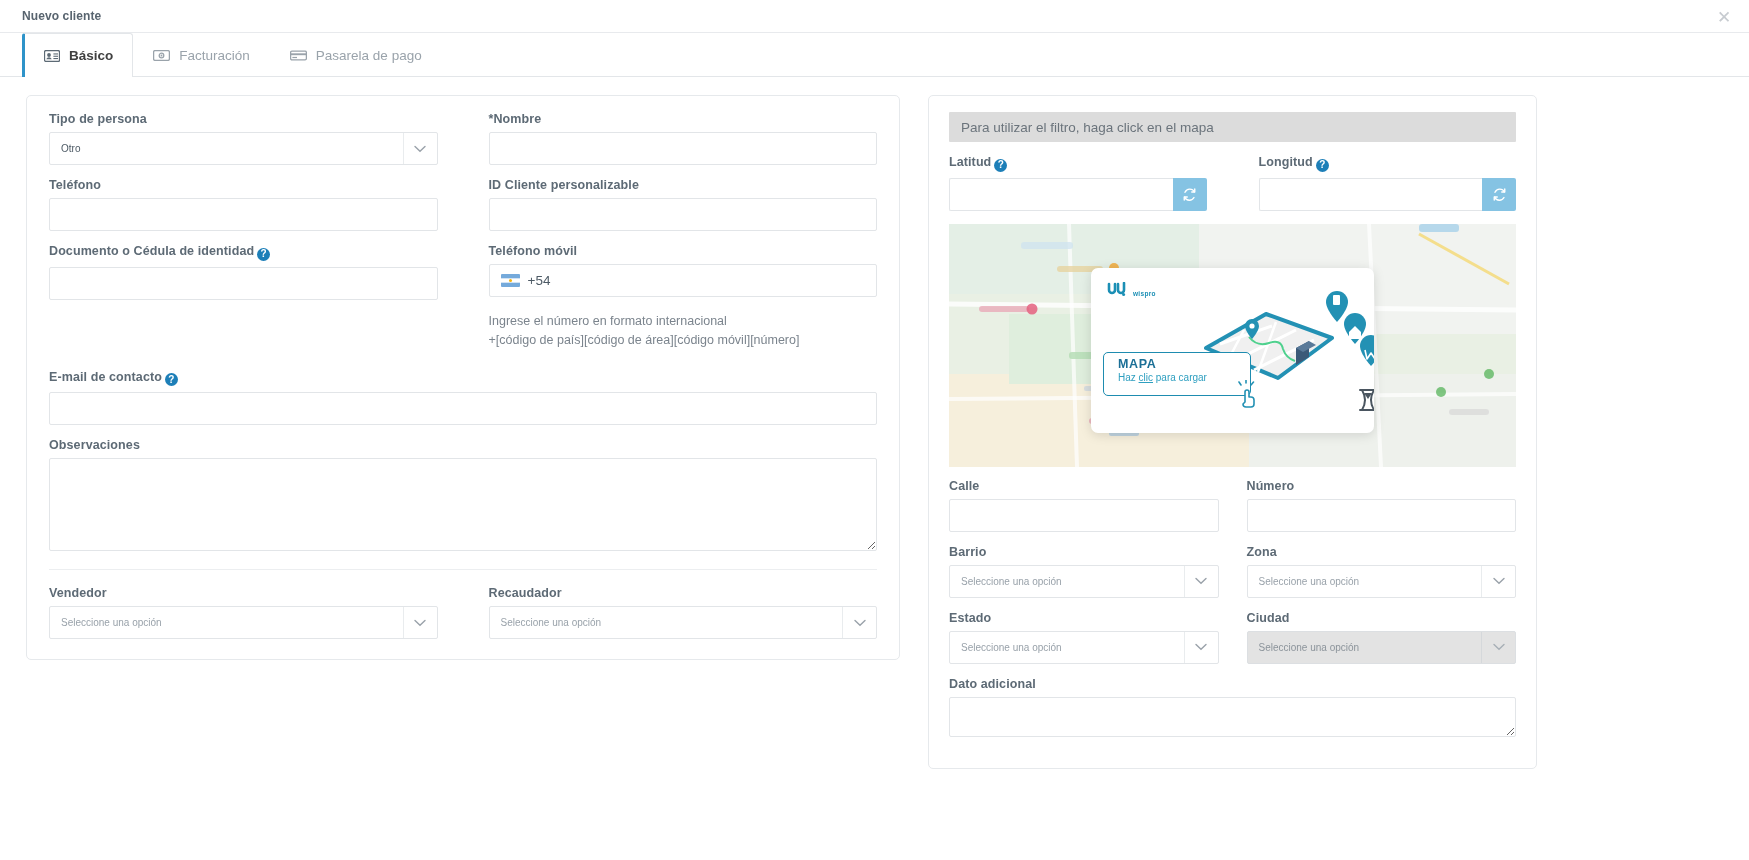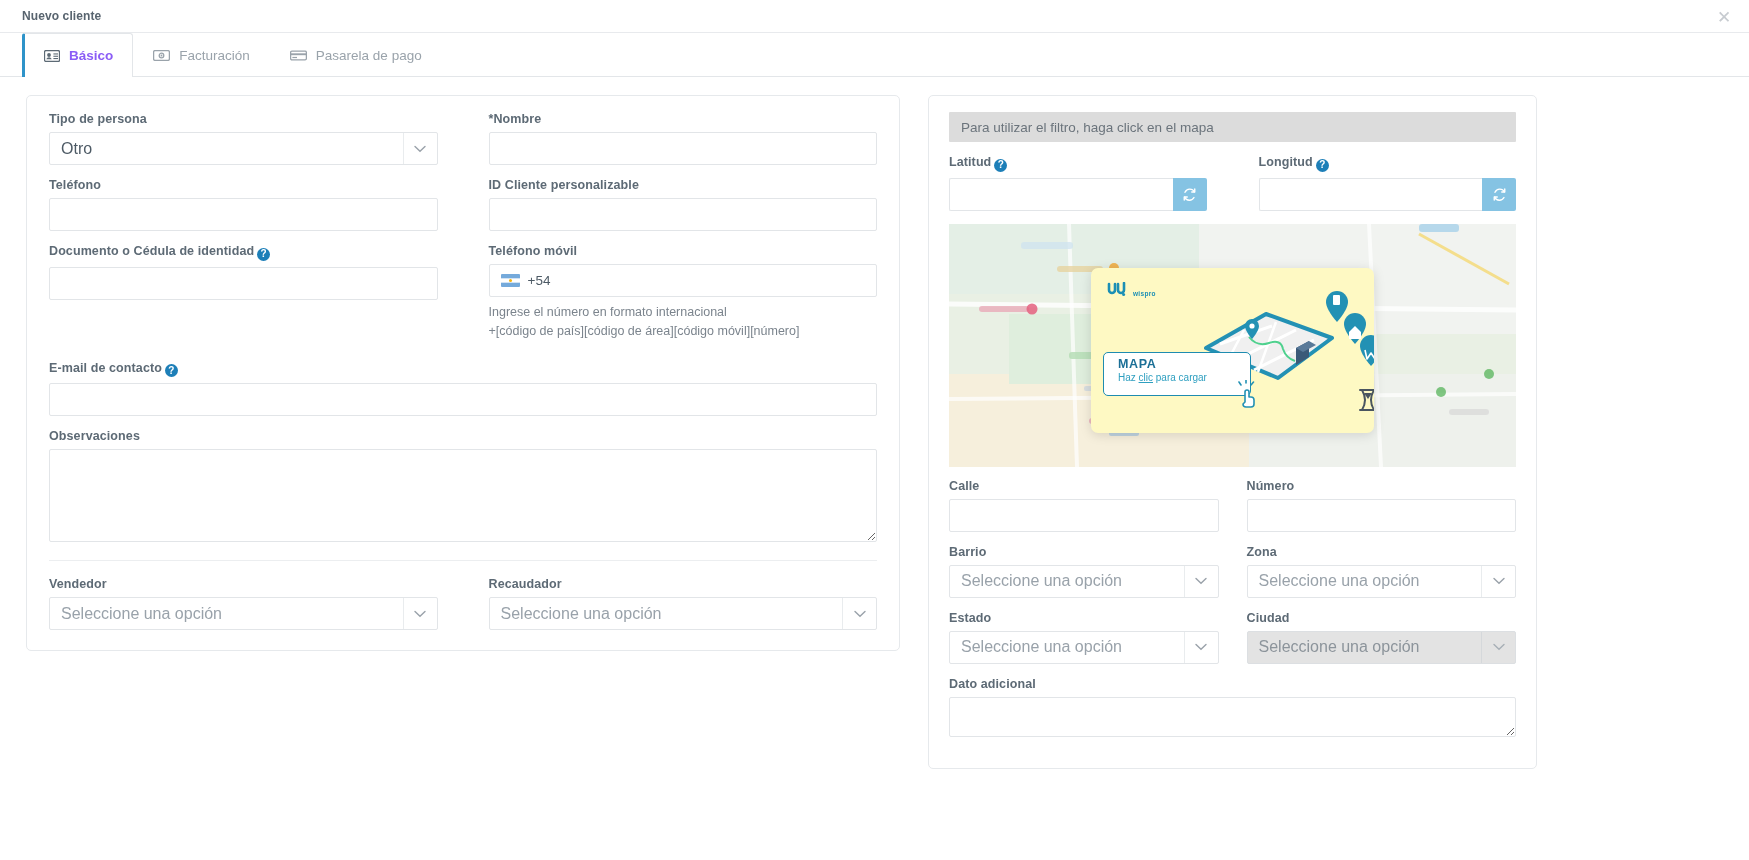--- a/index.html
+++ b/index.html
@@ -42,21 +42,21 @@
   }
   .tab {
     display: flex; align-items: center; gap: 9px;
     padding: 0 19px;
     font-size: 13.5px; color: #9aa3ab; cursor: pointer;
     position: relative; background: transparent;
     border: 1px solid transparent; border-bottom: none;
     margin-bottom: -1px;
   }
   .tab.active {
-    color: #8b5cf6; font-weight: bold;
+    color: #404040; font-weight: bold;
     background: #fff;
     border-color: #e3e6e9;
     border-left: 3px solid #2e93c9;
     border-radius: 3px 3px 0 0;
   }
   .tab .ticon { display:inline-flex; align-items:center; }
 
   
   .body-wrap {
     display: flex; gap: 28px;
@@ -102,35 +102,35 @@
   input.tf { height: 33px; }
   textarea.tf { resize: vertical; }
 
   .sel {
     position: relative;
     width: 100%; height: 33px;
     border: 1px solid #e2e5e8; border-radius: 2px;
     background: #fff;
     display: flex; align-items: center;
     padding: 4px 11px;
-    font-size: 16px; color: #4d5a65;
+    font-size: 10px; color: #4d5a65;
     cursor: pointer;
   }
   .sel.placeholder { color: #99a2aa; }
   .sel.disabled { background: #e3e3e3; border-color:#dcdfe2; color:#8c949b; cursor: default; }
   .sel .caret {
     position: absolute; right: 0; top: 0; bottom: 0;
     width: 34px; display:flex; align-items:center; justify-content:center;
     border-left: 1px solid #e9ecee;
   }
   .sel.disabled .caret { border-left-color: #d5d8db; }
   .caret svg { display:block; }
 
   .helper {
-    font-size: 12.5px; color: #7b848d; line-height: 1.55; margin-top: 6px;
+    font-size: 12.5px; color: #7b848d; line-height: 1.55; margin-top: 15px;
   }
 
   .phone-input {
     height: 33px; border: 1px solid #e2e5e8; border-radius: 2px;
     display:flex; align-items:center; gap: 8px; padding: 0 11px;
     font-size: 13.5px; color: #4d5a65; background:#fff;
   }
   .flag {
     width: 19px; height: 13px; border-radius: 1px; overflow:hidden;
     display:block; flex: none;
@@ -157,21 +157,21 @@
   .map-box {
     margin-top: 13px;
     height: 243px; width: 100%;
     position: relative; overflow: hidden;
     background: #e8efe2;
   }
   .map-card {
     position: absolute;
     left: 142px; top: 44px;
     width: 283px; height: 165px;
-    background: #fef9c3;
+    background: #ffffff;
     border-radius: 7px;
     box-shadow: 0 2px 12px rgba(0,0,0,.13);
     overflow: hidden;
   }
   .brand { position:absolute; left: 16px; top: 14px; display:flex; align-items:flex-end; gap:2px; }
   .brand-text { font-size: 6.5px; color:#1b8fb5; letter-spacing:.3px; font-weight:bold; }
   .mapa-cta {
     position:absolute; left: 12px; top: 84px;
     width: 148px; height: 44px;
     border: 1.5px solid #1e8cb0; border-radius: 5px;

